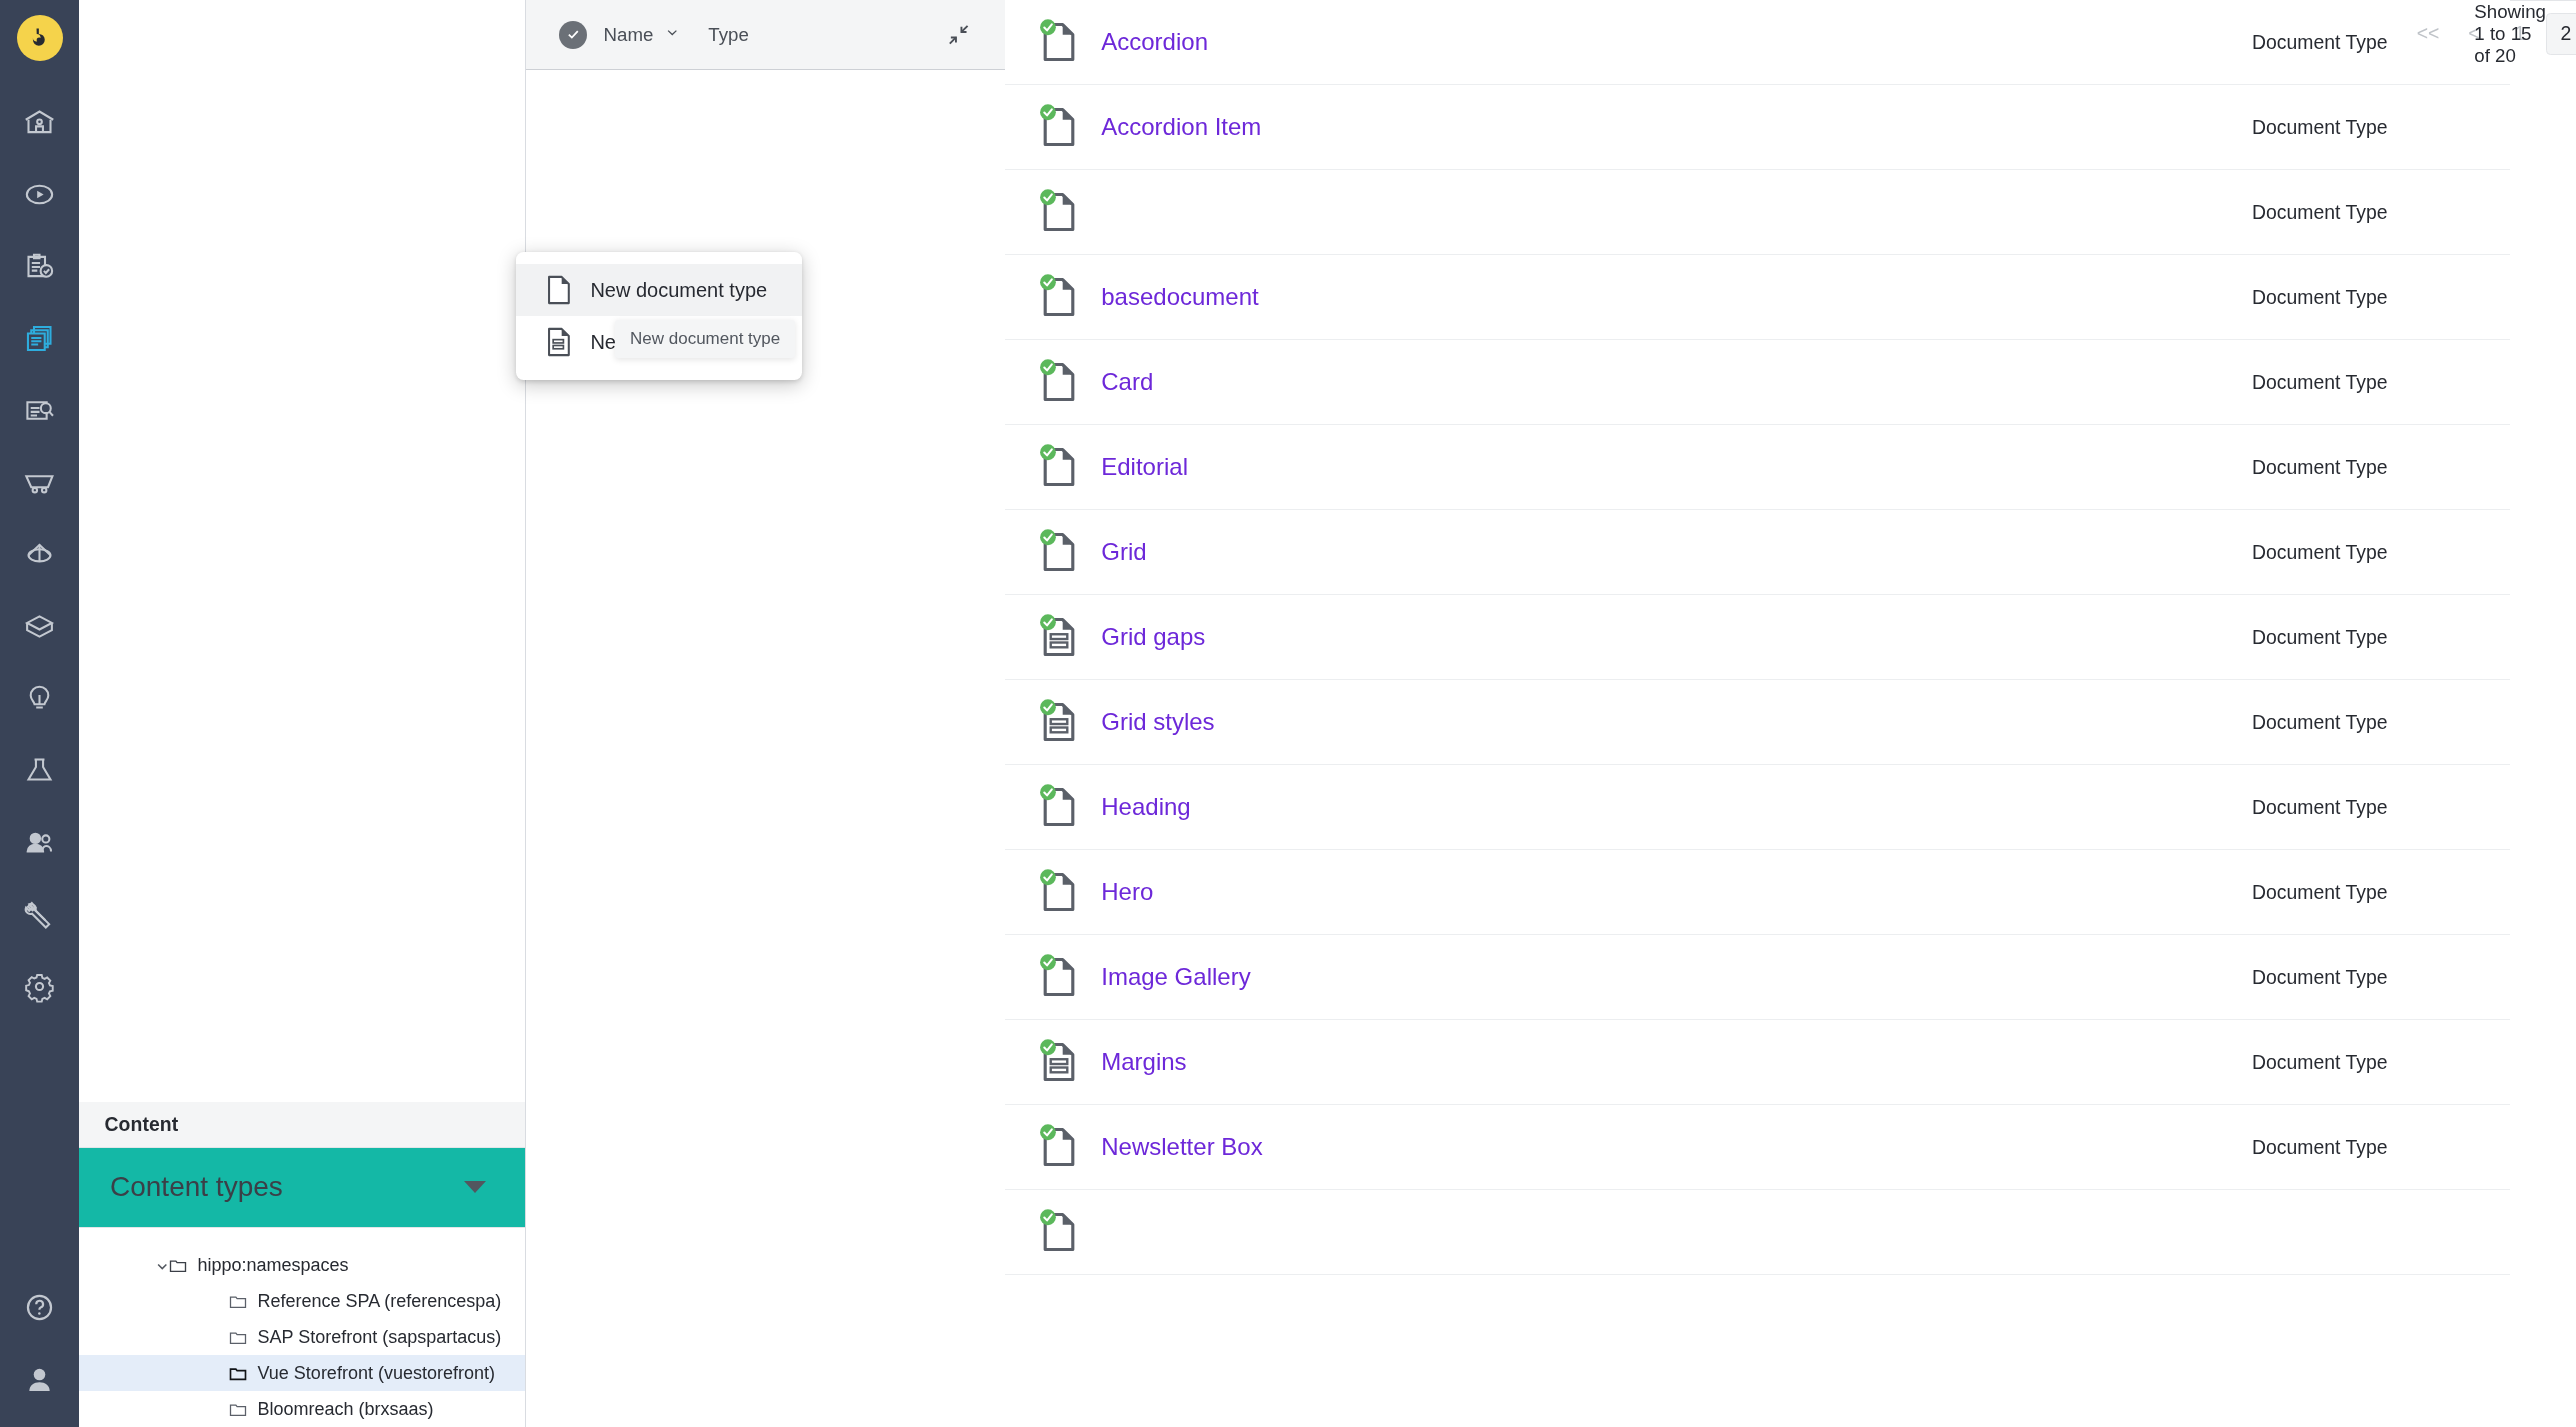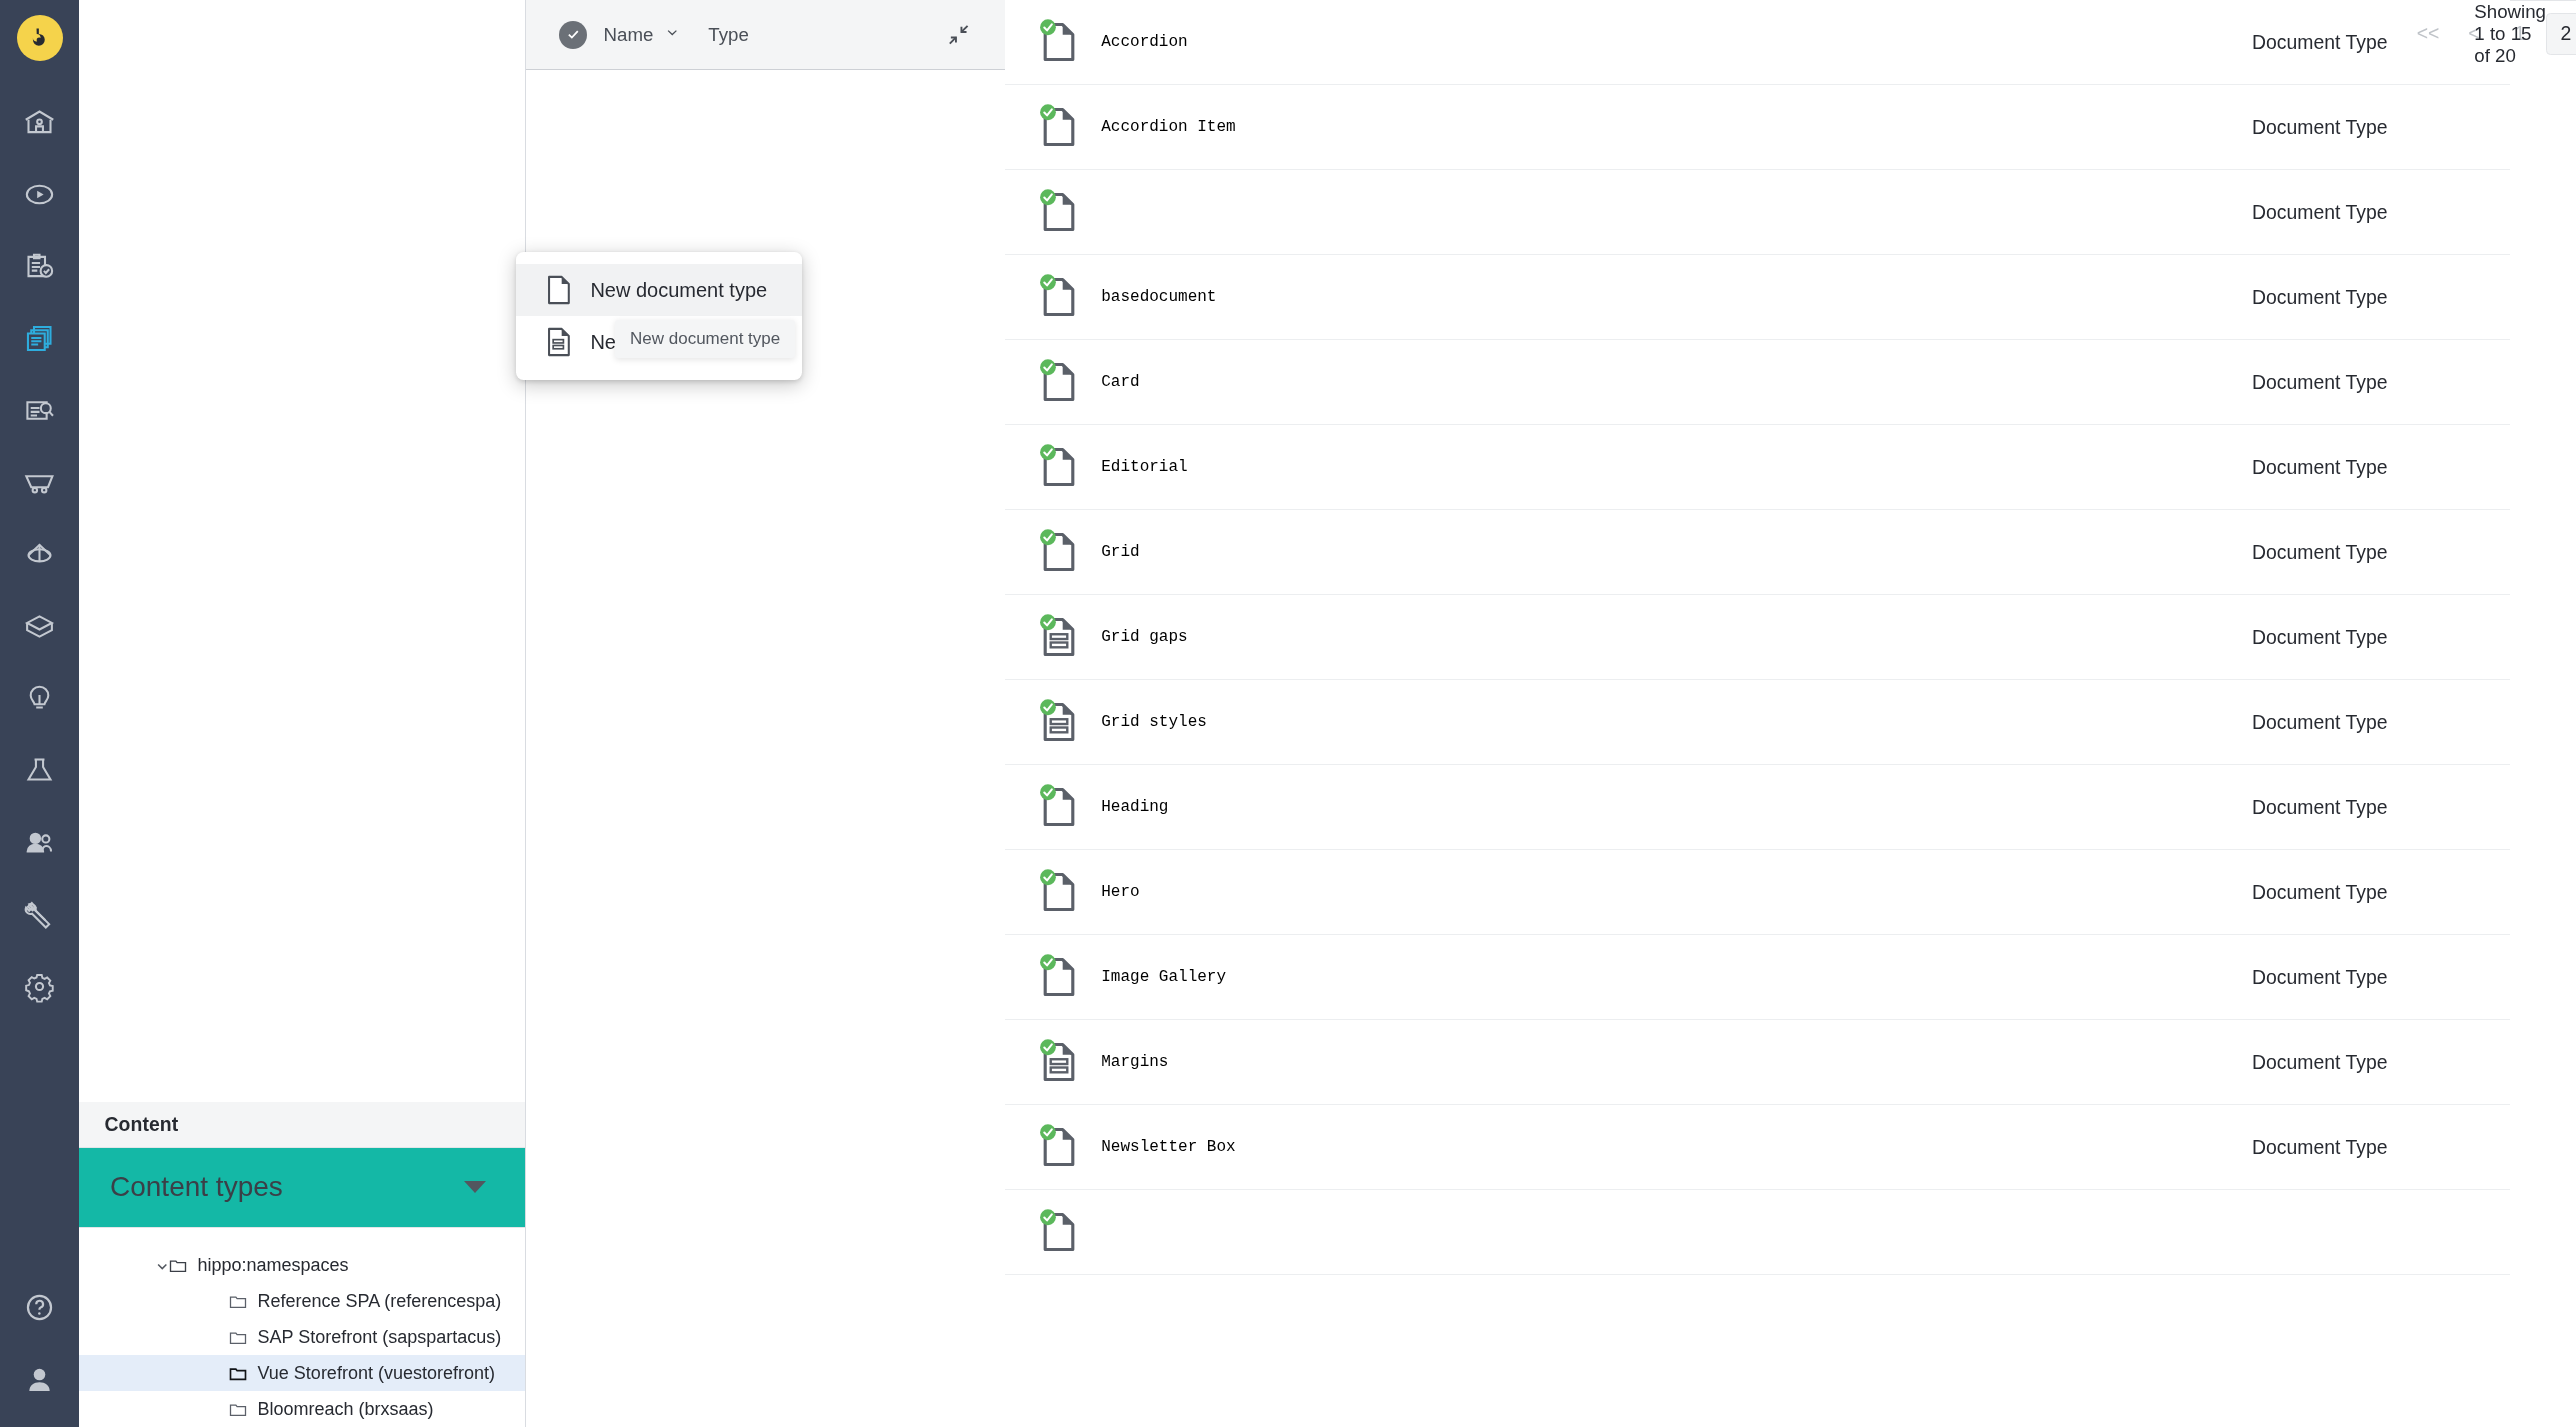--- a/index.html
+++ b/index.html
@@ -103,21 +103,21 @@
 
   .table-body { flex: 1 1 auto; position: relative; overflow: hidden; }
   .row {
     height: 85px;
     display: flex; align-items: center;
     padding: 0 34px 0 33px;
     border-bottom: 0.7px solid #eceef0;
     background: #fff;
   }
   .row-icon { width: 42px; height: 46px; position: relative; margin-right: 21px; flex: 0 0 42px; }
-  .row-name { font-size: 16px; color: #000000; font-family: Liberation Mono, monospace; }
+  .row-name { font-size: 24px; color: #6d28d9; }
   .row-spacer { flex: 1 1 auto; }
   .row-type { font-size: 19.4px; color: #272a31; width: 224px; }
 
   
   .footer {
     height: 66px; flex: 0 0 66px;
     border-top: 0.7px solid #e3e5e8;
     display: flex; align-items: center; position: relative;
     background: #fff;
   }

